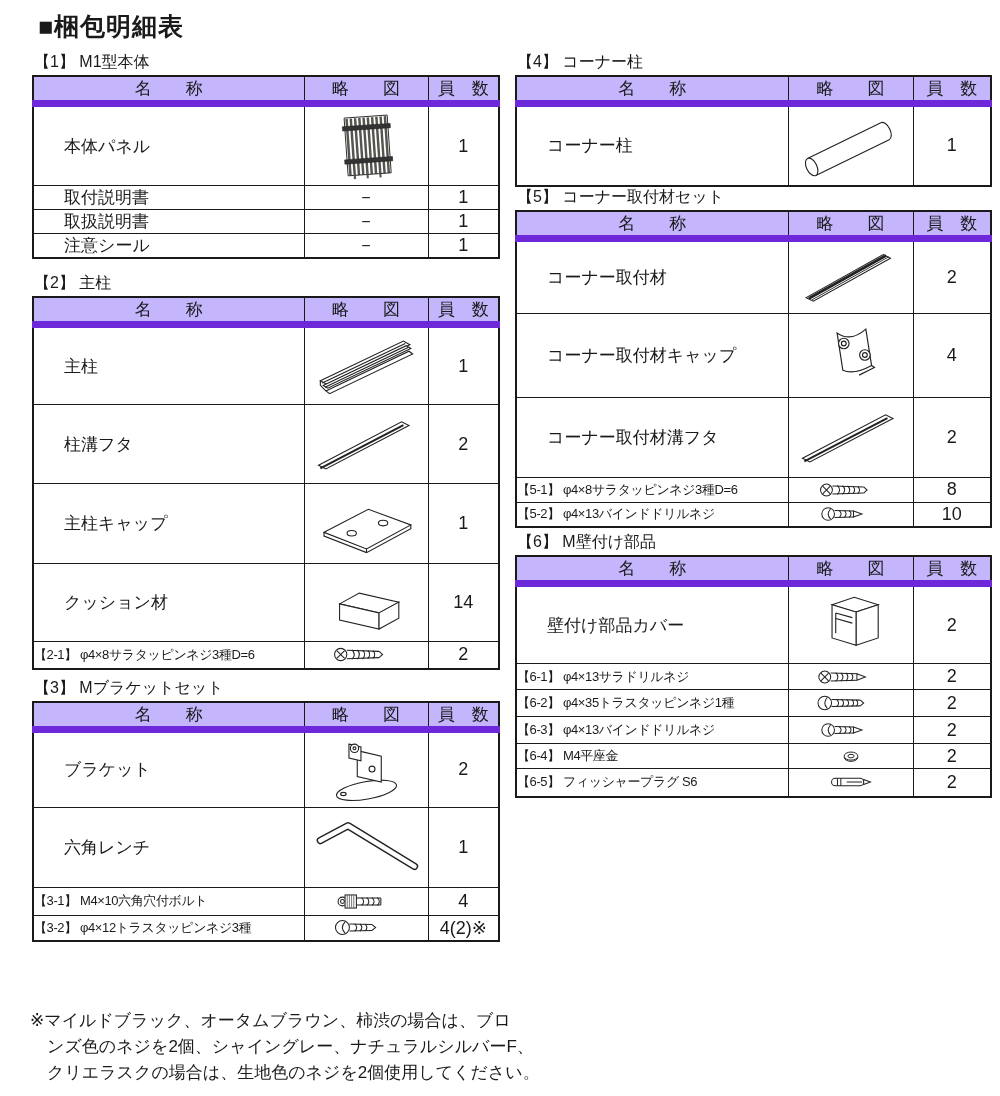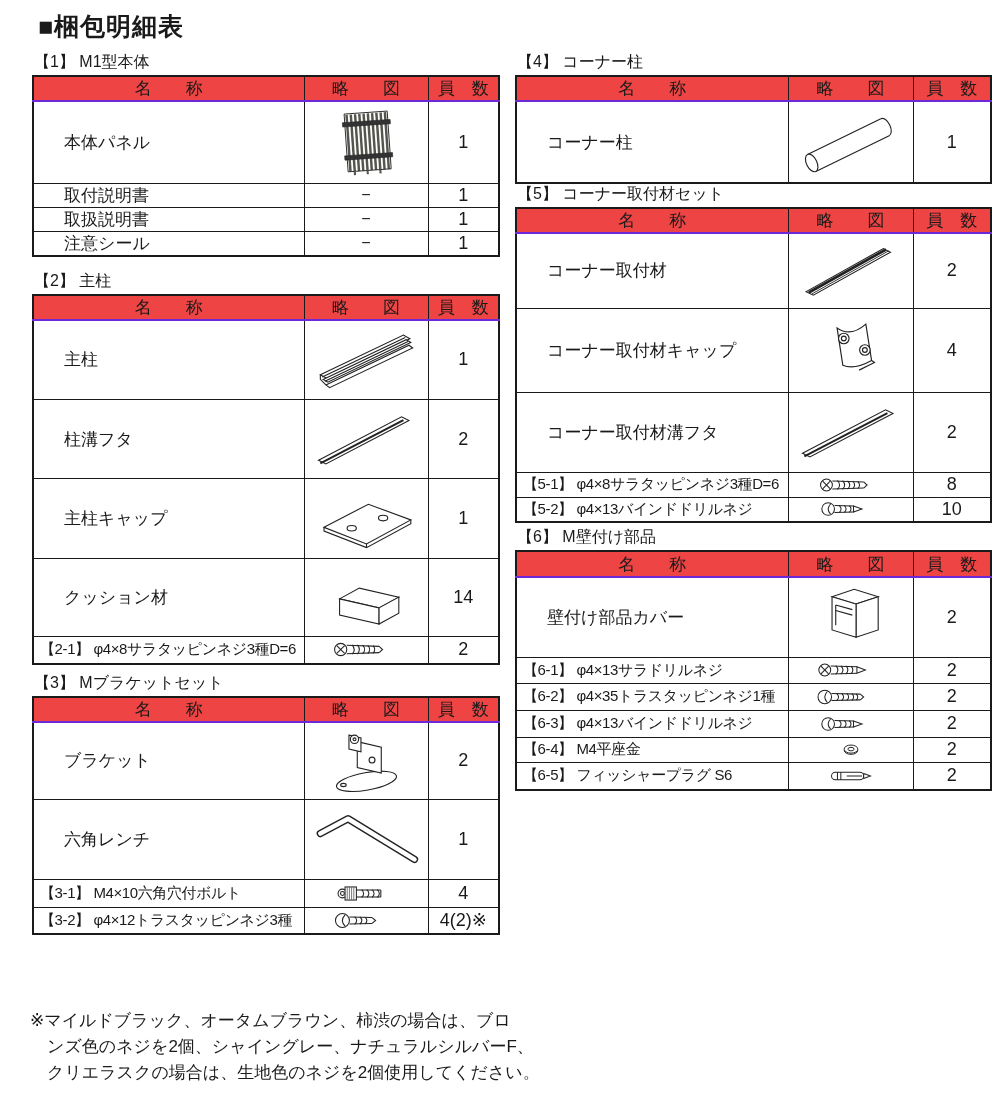--- a/index.html
+++ b/index.html
@@ -9,23 +9,23 @@
     overflow:hidden;
   }
   .title{position:absolute;left:8px;top:10px;font-size:25px;font-weight:bold;letter-spacing:1px;margin-left:30px;}
   .col{position:absolute;top:52px;}
   #col-left{left:32px;width:466px;}
   #col-right{left:515px;width:475px;}
   .sec-label{font-size:16px;line-height:20px;height:20px;margin:0 0 3px 2px;white-space:nowrap;}
   .mt14{margin-top:14px;} .mt8{margin-top:8px;} .mt7{} .mt4{margin-top:4px;}
   table{border-collapse:collapse;table-layout:fixed;width:100%;border:2px solid #1a1a1a;background:#fff;}
   td,th{border:1px solid #1a1a1a;padding:0;overflow:hidden;}
-  th{background:#ef4444;font-weight:normal;font-size:17px;border-bottom:2px solid #6d28d9;text-align:center;white-space:nowrap;}
+  th{background:#c4b5fd;font-weight:normal;font-size:17px;border-bottom:7px solid #6d28d9;text-align:center;white-space:nowrap;}
   td.name{font-size:17px;padding-left:30px;vertical-align:middle;text-align:left;white-space:nowrap;}
-  td.sm{font-size:15px;padding-left:6px;letter-spacing:-0.4px;vertical-align:middle;white-space:nowrap;}
+  td.sm{font-size:13px;letter-spacing:-0.4px;vertical-align:middle;white-space:nowrap;}
   td.sk{text-align:center;vertical-align:middle;}
   td.qty{font-size:18px;text-align:center;vertical-align:middle;white-space:nowrap;}
   td.dash{font-size:16px;text-align:center;vertical-align:middle;}
   .sk svg{display:block;margin:0 auto;}
   .footnote{position:absolute;left:30px;top:1008px;width:580px;font-size:17px;line-height:26px;}
   .footnote .ind{padding-left:17px;}
 </style>
 </head>
 <body>
 

